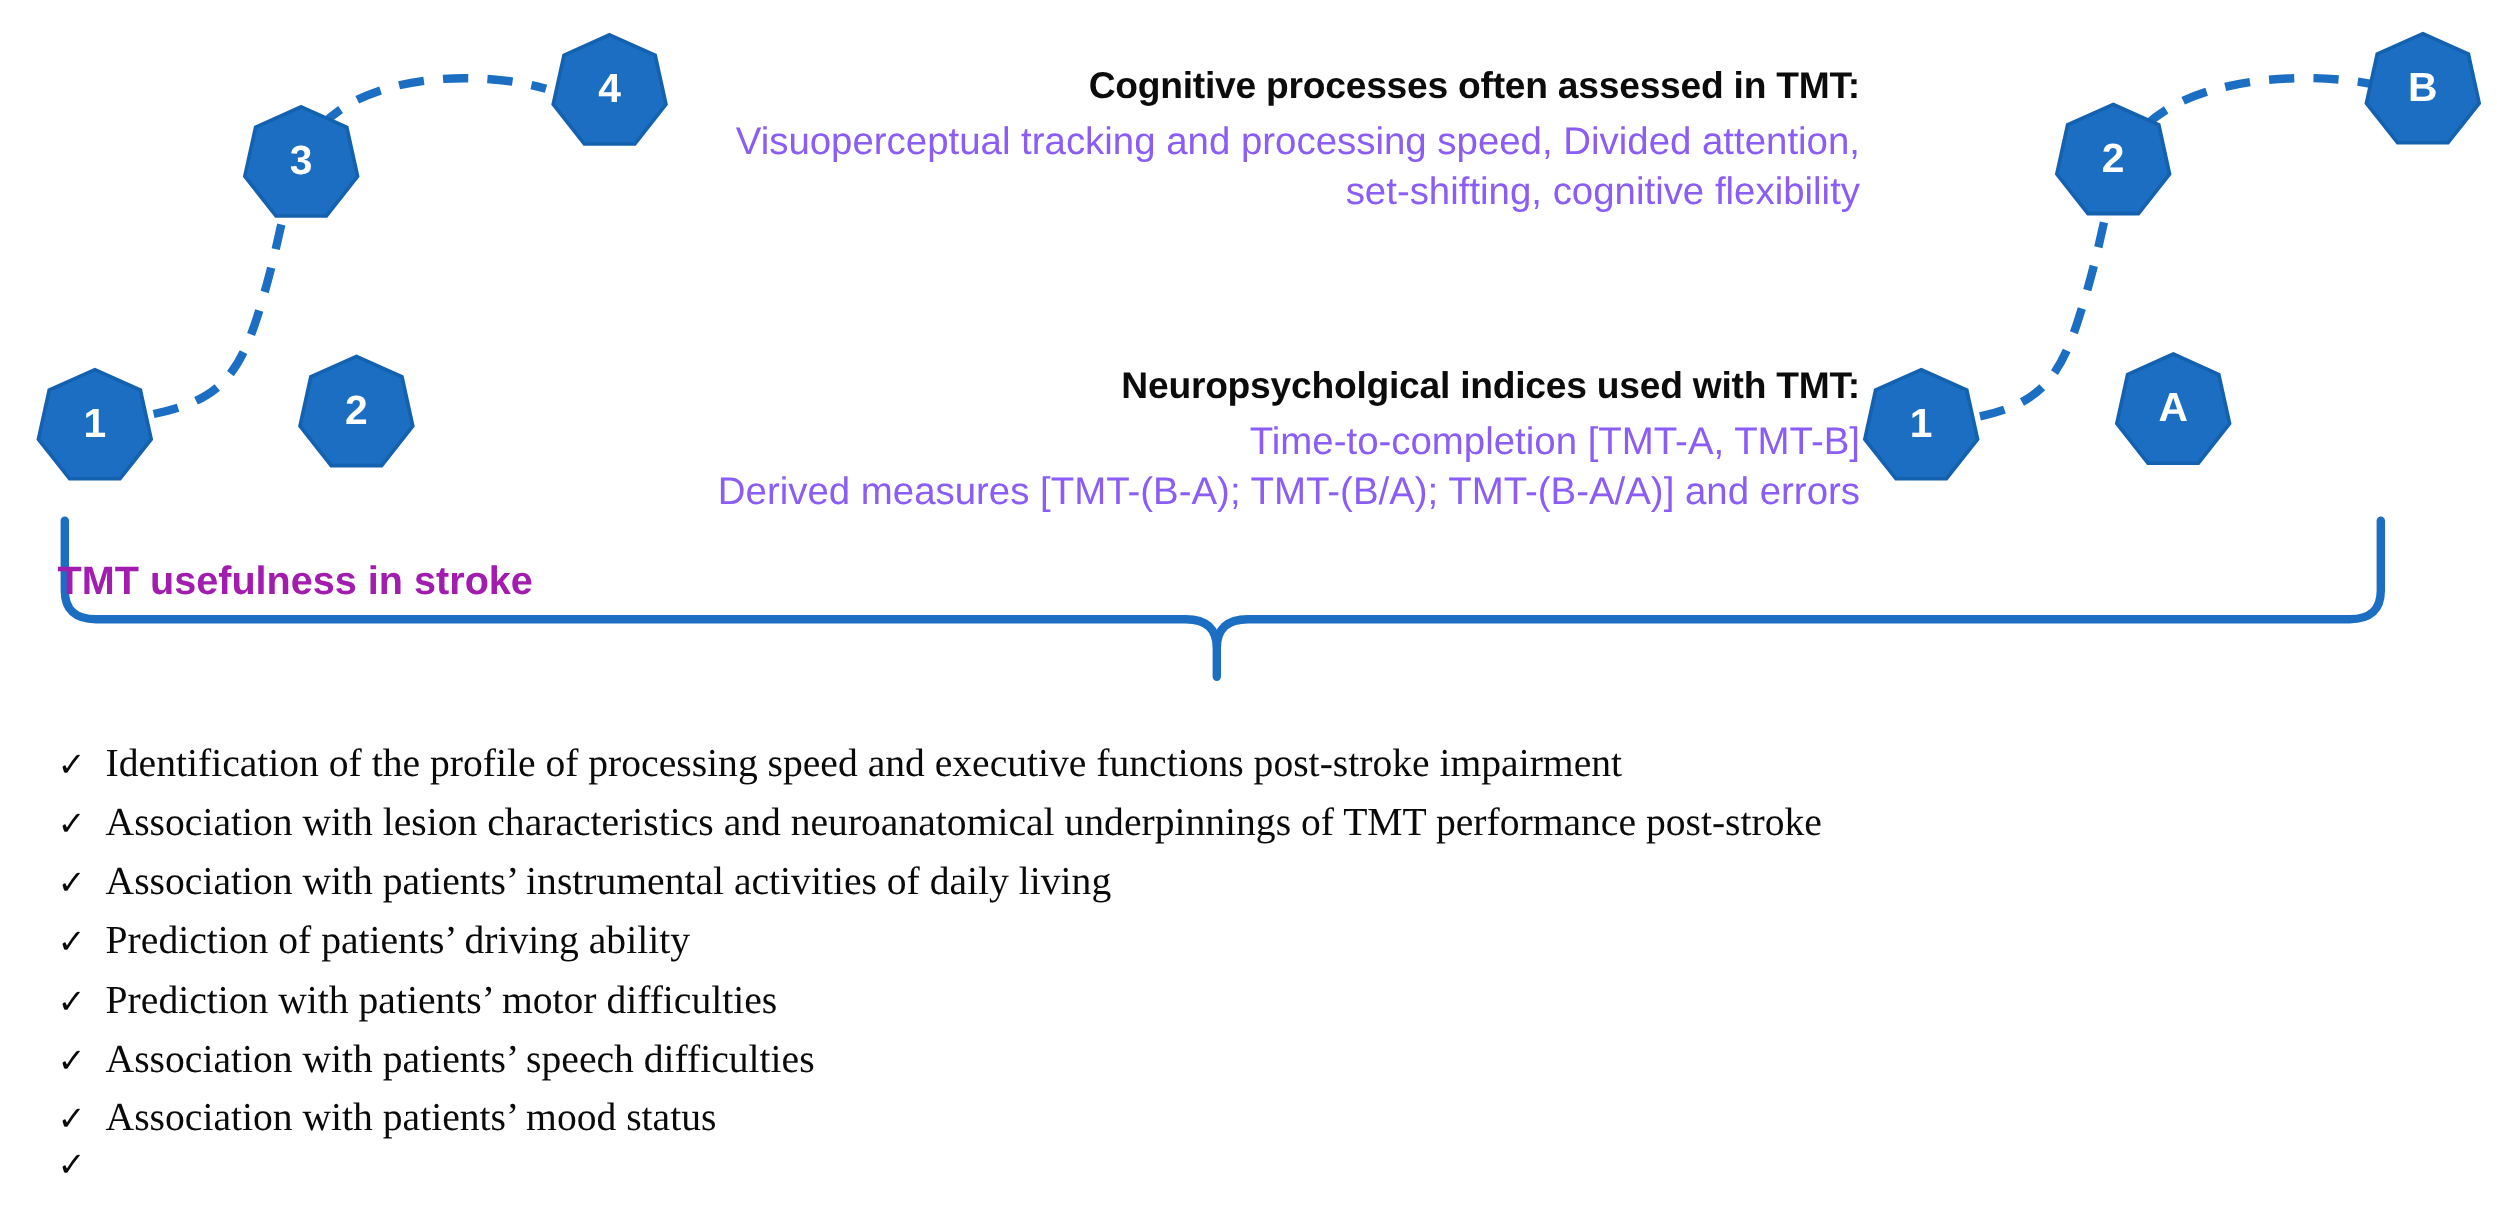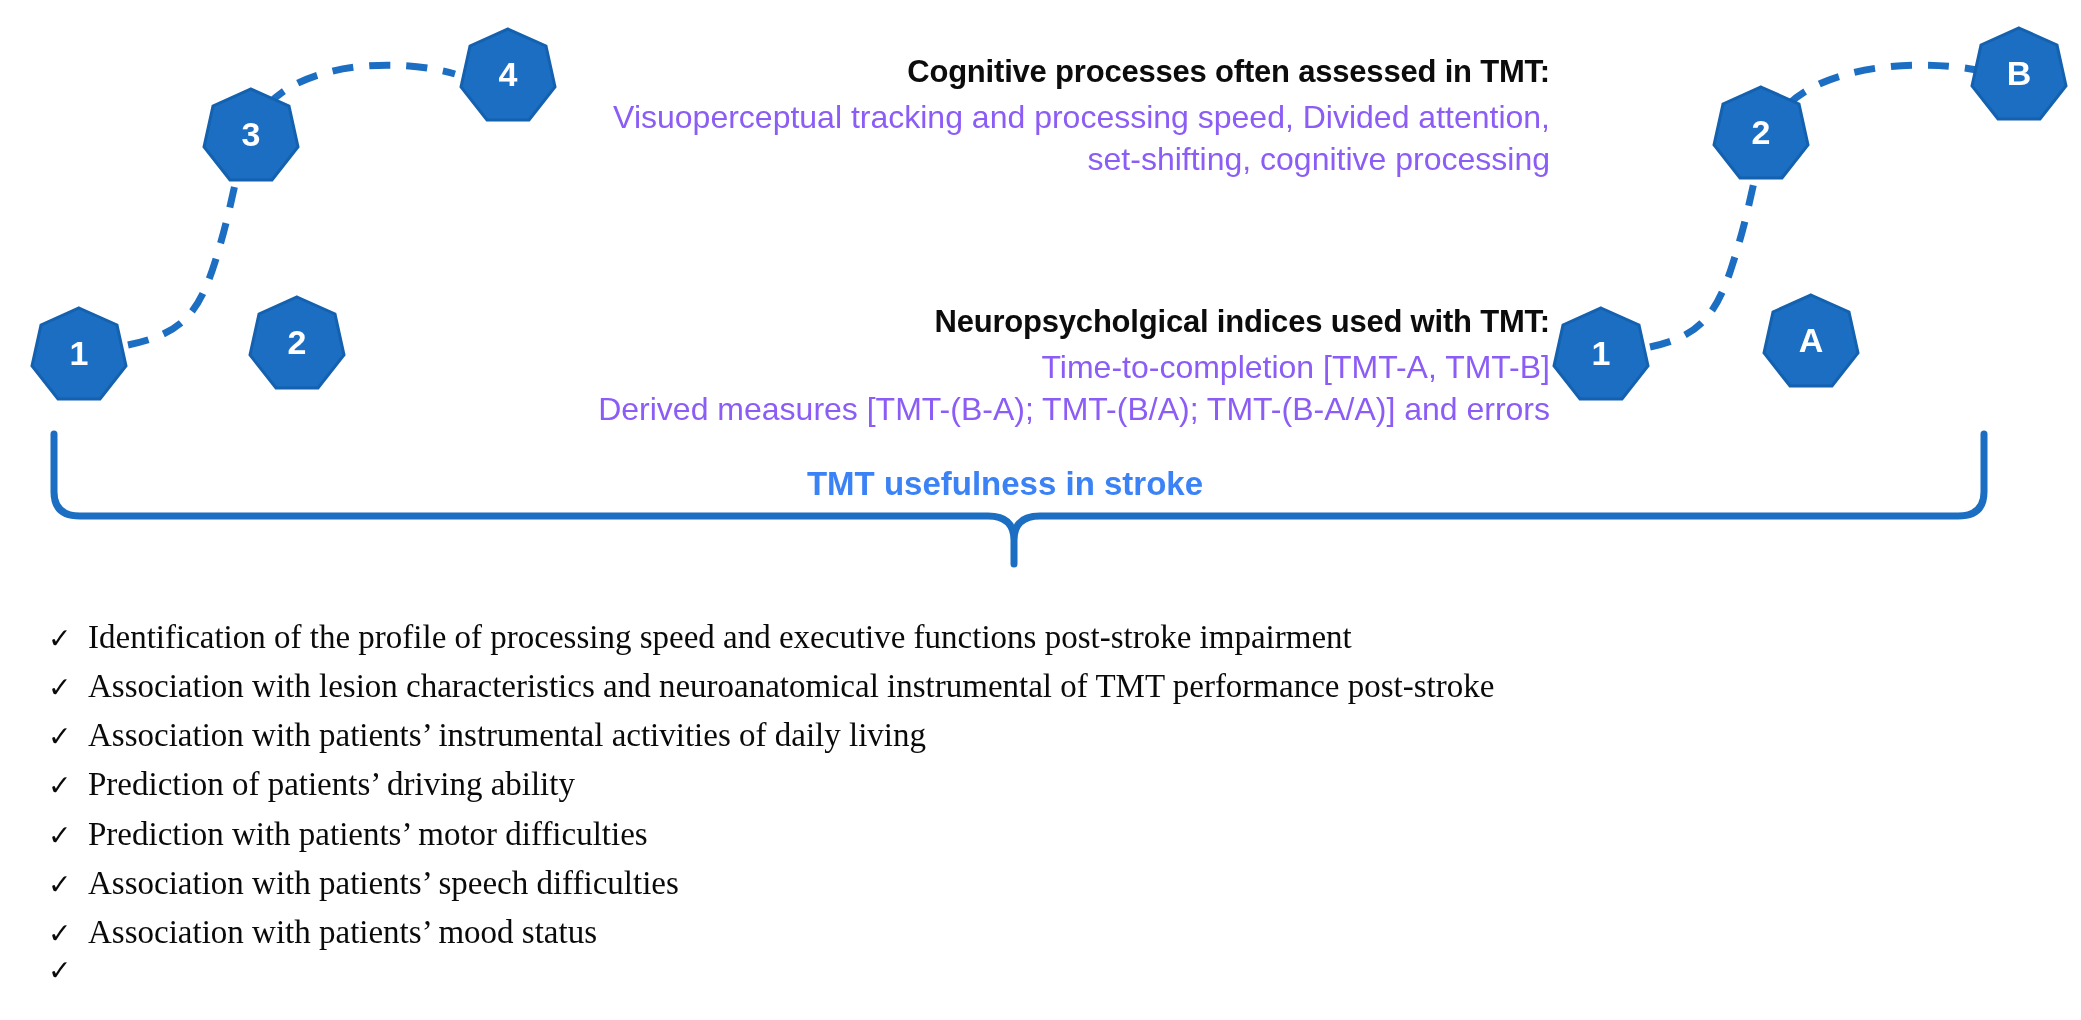--- a/index.html
+++ b/index.html
@@ -103,25 +103,25 @@
     stroke: #1B6EC2;
     stroke-width: 7;
     stroke-linecap: round;
     stroke-linejoin: round;
   }
   #brace-title {
     position: absolute;
     left: 0px;
     top: 465px;
     width: 2010px;
-    text-align: center;
     font-family: "Liberation Sans", sans-serif;
     font-weight: bold;
     font-size: 33px;
-    color: #3b82f6;
+    color: #a21caf;
+    padding-left: 48px;
   }
 
   
   #benefit-list {
     position: absolute;
     left: 48px;
     top: 613px;
     width: 1990px;
     margin: 0;
     padding: 0;
@@ -201,21 +201,21 @@
 
     <g>
       <polygon class="node-poly" points="479,28 517,45 526,86 500,119 458,119 432,86 441,45"></polygon>
       <text class="node-label" x="479" y="73">B</text>
     </g>
   </svg>
 
   <div id="block-cognitive" class="center-block">
     <p class="block-heading">Cognitive processes often assessed in TMT:</p>
     <p class="block-line">Visuoperceptual tracking and processing speed, Divided attention,</p>
-    <p class="block-line">set-shifting, cognitive processing</p>
+    <p class="block-line">set-shifting, cognitive flexibility</p>
   </div>
 
   <div id="block-indices" class="center-block">
     <p class="block-heading">Neuropsycholgical indices used with TMT:</p>
     <p class="block-line">Time-to-completion [TMT-A, TMT-B]</p>
     <p class="block-line">Derived measures [TMT-(B-A); TMT-(B/A); TMT-(B-A/A)] and errors</p>
   </div>
 
   <svg id="brace-svg" viewBox="0 0 1960 180">
     <path class="brace-path" d="M 14 4
@@ -233,21 +233,21 @@
 
   <div id="brace-title">TMT usefulness in stroke</div>
 
   <ul id="benefit-list">
     <li>
       <span class="check-icon">✓</span>
       <span class="benefit-text">Identification of the profile of processing speed and executive functions post-stroke impairment</span>
     </li>
     <li>
       <span class="check-icon">✓</span>
-      <span class="benefit-text">Association with lesion characteristics and neuroanatomical instrumental of TMT performance post-stroke</span>
+      <span class="benefit-text">Association with lesion characteristics and neuroanatomical underpinnings of TMT performance post-stroke</span>
     </li>
     <li>
       <span class="check-icon">✓</span>
       <span class="benefit-text">Association with patients’ instrumental activities of daily living</span>
     </li>
     <li>
       <span class="check-icon">✓</span>
       <span class="benefit-text">Prediction of patients’ driving ability</span>
     </li>
     <li>

